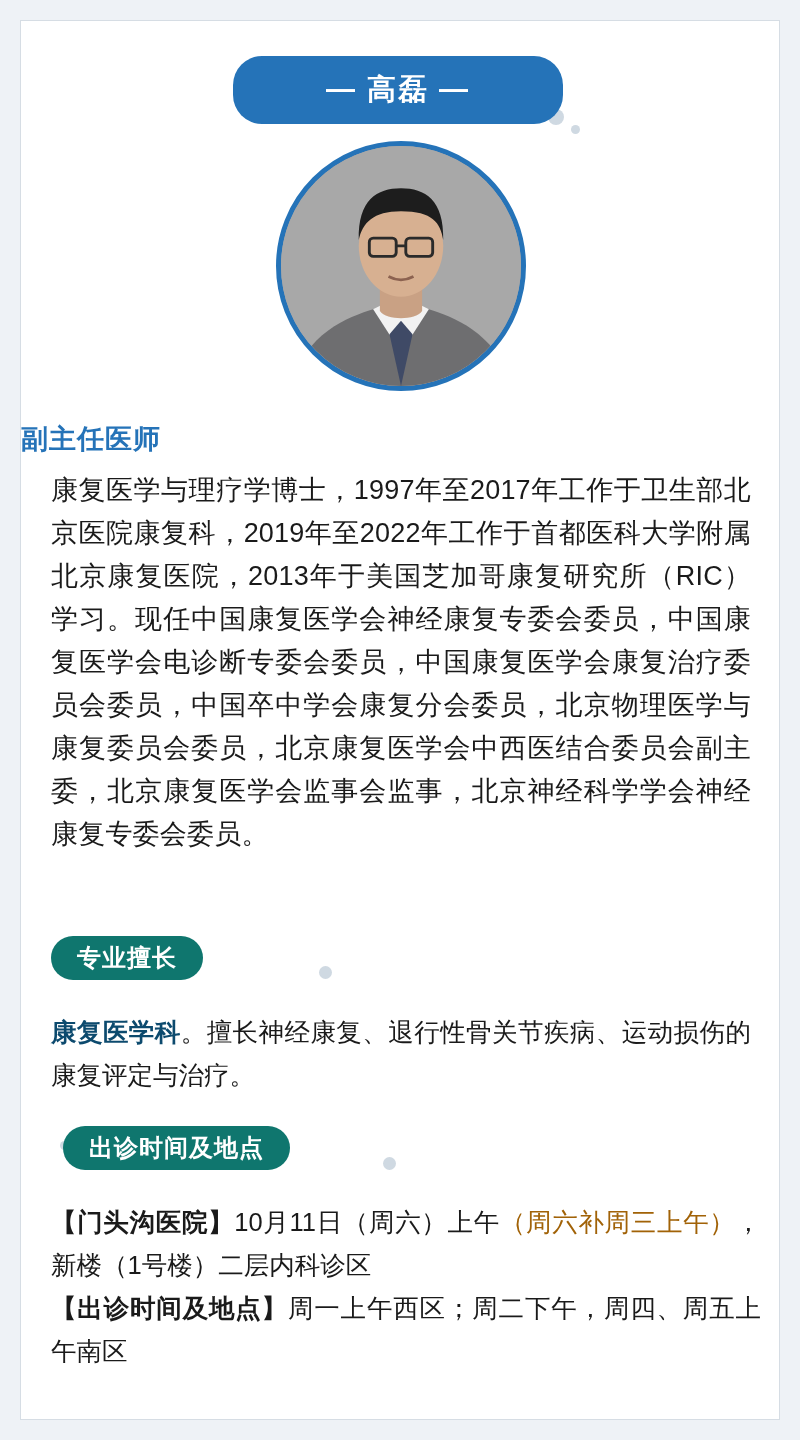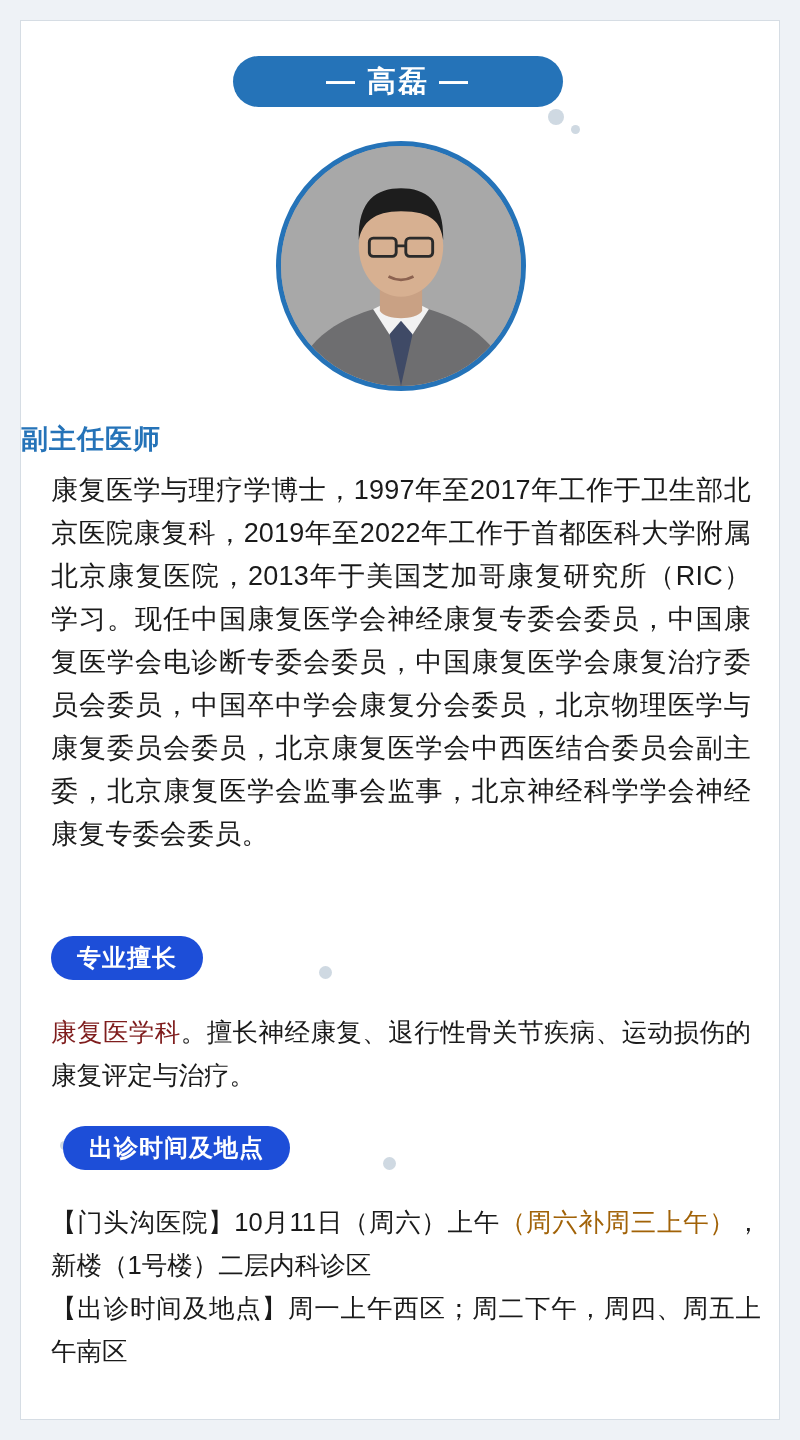--- a/index.html
+++ b/index.html
@@ -31,21 +31,21 @@
     border-radius: 50%;
     background: #cfd9e2;
   }
 
   
   .name-banner {
     position: absolute;
     left: 212px;
     top: 35px;
     width: 330px;
-    height: 51px;
+    height: 68px;
     background: #2573b8;
     border-radius: 29px;
     display: flex;
     align-items: center;
     justify-content: center;
   }
   .name-banner .name-text {
     color: #ffffff;
     font-size: 29px;
     font-weight: bold;
@@ -89,21 +89,21 @@
     font-size: 27px;
     line-height: 43px;
     color: #1a1a1a;
     text-align: justify;
     letter-spacing: 0.2px;
   }
 
   
   .pill {
     position: absolute;
-    background: #1d4ed8;
+    background: #0f766e;
     border-radius: 22px;
     height: 44px;
     display: flex;
     align-items: center;
     padding: 0 26px;
     box-sizing: border-box;
   }
   .pill span {
     color: #ffffff;
     font-size: 24px;
@@ -118,34 +118,34 @@
   .speciality-text {
     position: absolute;
     left: 30px;
     top: 990px;
     width: 700px;
     font-size: 25.5px;
     line-height: 43px;
     color: #1a1a1a;
     text-align: justify;
   }
-  .speciality-text .hl { color: #7f1d1d; }
+  .speciality-text .hl { color: #0c4a6e; font-weight: bold; }
 
   
   .schedule-text {
     position: absolute;
     left: 30px;
     top: 1180px;
     width: 710px;
     font-size: 25.5px;
     line-height: 43px;
     color: #1a1a1a;
     text-align: justify;
   }
-  .schedule-text .bold { font-weight: normal; }
+  .schedule-text .bold { font-weight: bold; }
   .schedule-text .hl { color: #a16207; }
   .schedule-line { margin: 0; }
 </style>
 </head>
 <body>
 
 <div class="card">
 
   <div class="dot" style="left:236px; top:52px; width:12px; height:12px;"></div>
   <div class="dot" style="left:527px; top:88px; width:16px; height:16px;"></div>

